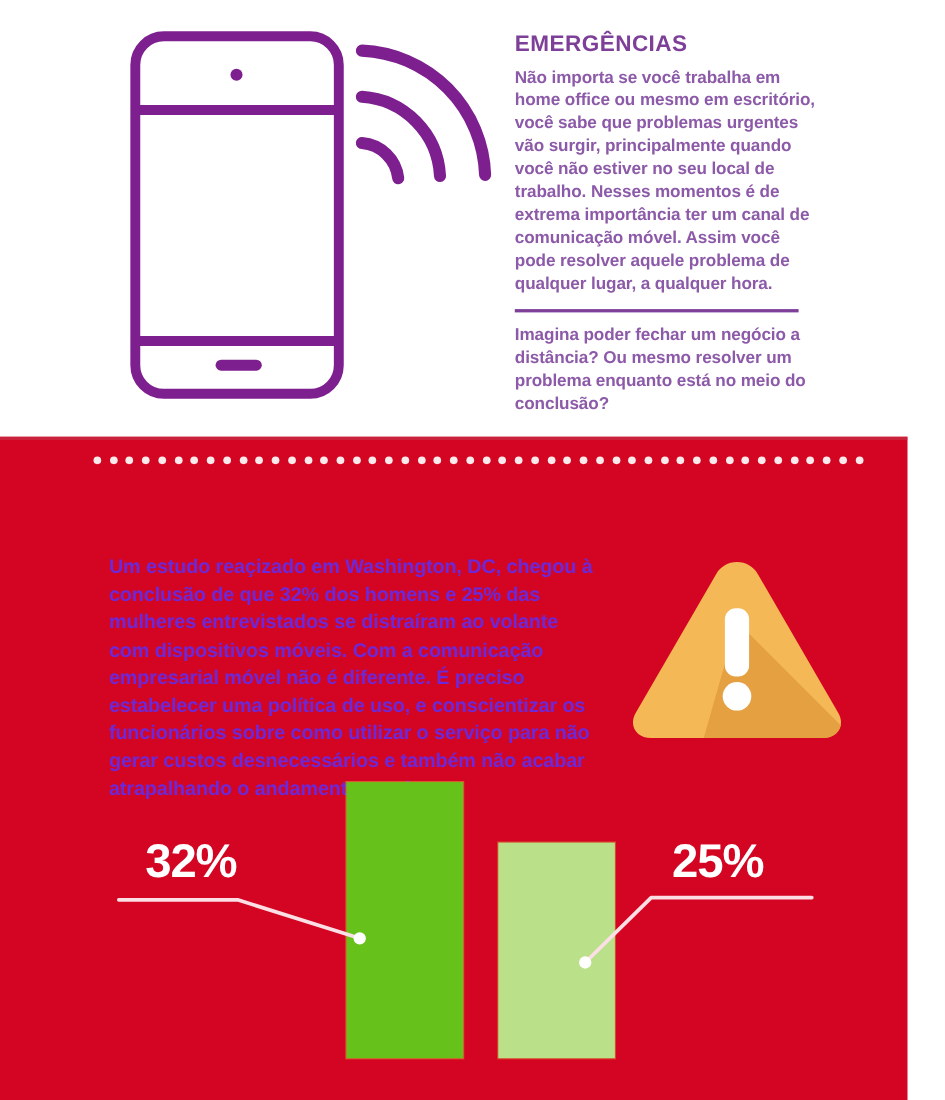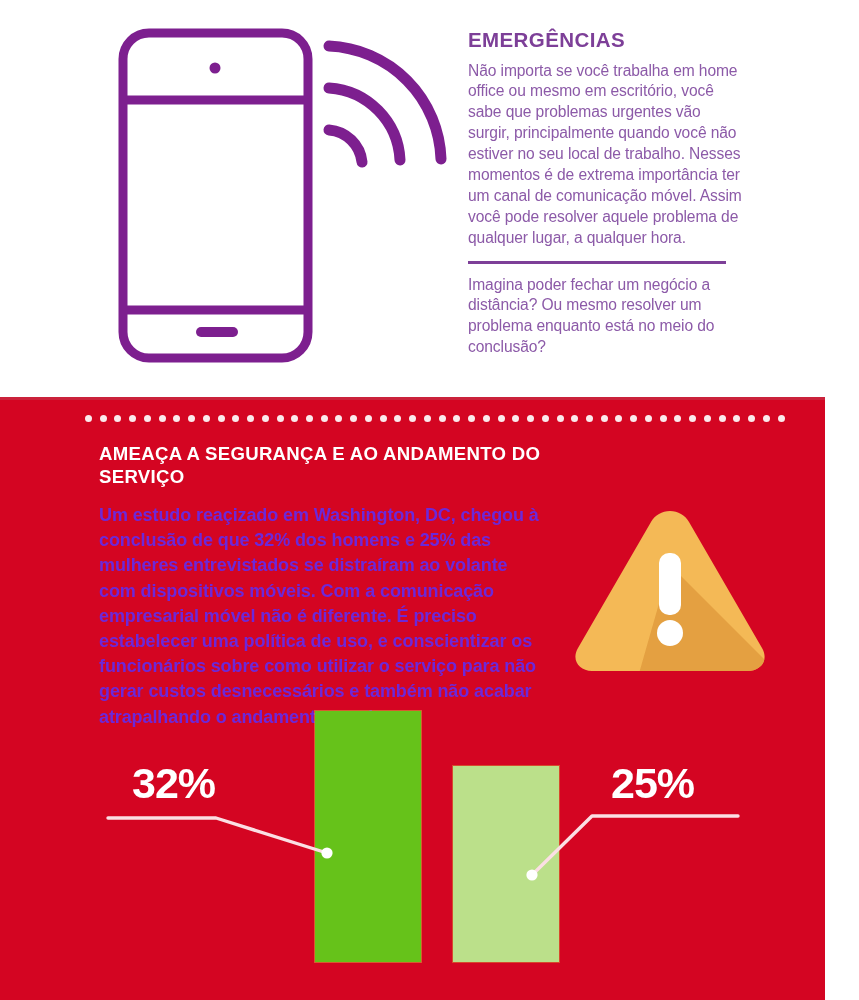--- a/index.html
+++ b/index.html
@@ -49,21 +49,21 @@
     font-weight: bold;
     color: #7d3f98;
     letter-spacing: 0.4px;
     line-height: 1.15;
     margin: 0 0 9px 0;
   }
   .purple-para {
     font-size: 15.6px;
     line-height: 1.34;
     color: #8c5aa8;
-    font-weight: normal;
+    font-weight: bold;
     margin: 0;
     letter-spacing: -0.1px;
   }
   #emergency-divider {
     width: 258px;
     height: 3px;
     background: #7d3f98;
     margin: 12px 0 11px 0;
   }
 
@@ -261,21 +261,20 @@
         <span class="rule-dot" style="background: rgb(251, 234, 236);"></span>
         <span class="rule-dot" style="background: rgb(251, 234, 236);"></span>
         <span class="rule-dot" style="background: rgb(251, 234, 236);"></span>
         <span class="rule-dot" style="background: rgb(251, 234, 236);"></span>
         <span class="rule-dot" style="background: rgb(251, 234, 236);"></span>
         <span class="rule-dot" style="background: rgb(251, 234, 236);"></span>
         <span class="rule-dot" style="background: rgb(251, 234, 236);"></span>
       </div>
   </div>
 
-  <h2 id="threat-heading">AMEAÇA A SEGURANÇA E AO ANDAMENTO DO SERVIÇO</h2>
 
   <p id="threat-body">Um estudo reaçizado em Washington, DC, chegou à conclusão de que 32% dos homens e 25% das mulheres entrevistados se distraíram ao volante com dispositivos móveis. Com a comunicação empresarial móvel não é diferente. É preciso estabelecer uma política de uso, e conscientizar os funcionários sobre como utilizar o serviço para não gerar custos desnecessários e também não acabar atrapalhando o andamento serviço.</p>
 
   <div id="warning-triangle">
     <svg width="200" height="170" viewBox="0 0 200 170" xmlns="http://www.w3.org/2000/svg">
       <defs>
         <clipPath id="tri-clip">
           <path d="M 100 6
                    C 108 6 115 10 119 17
                    L 192 143

